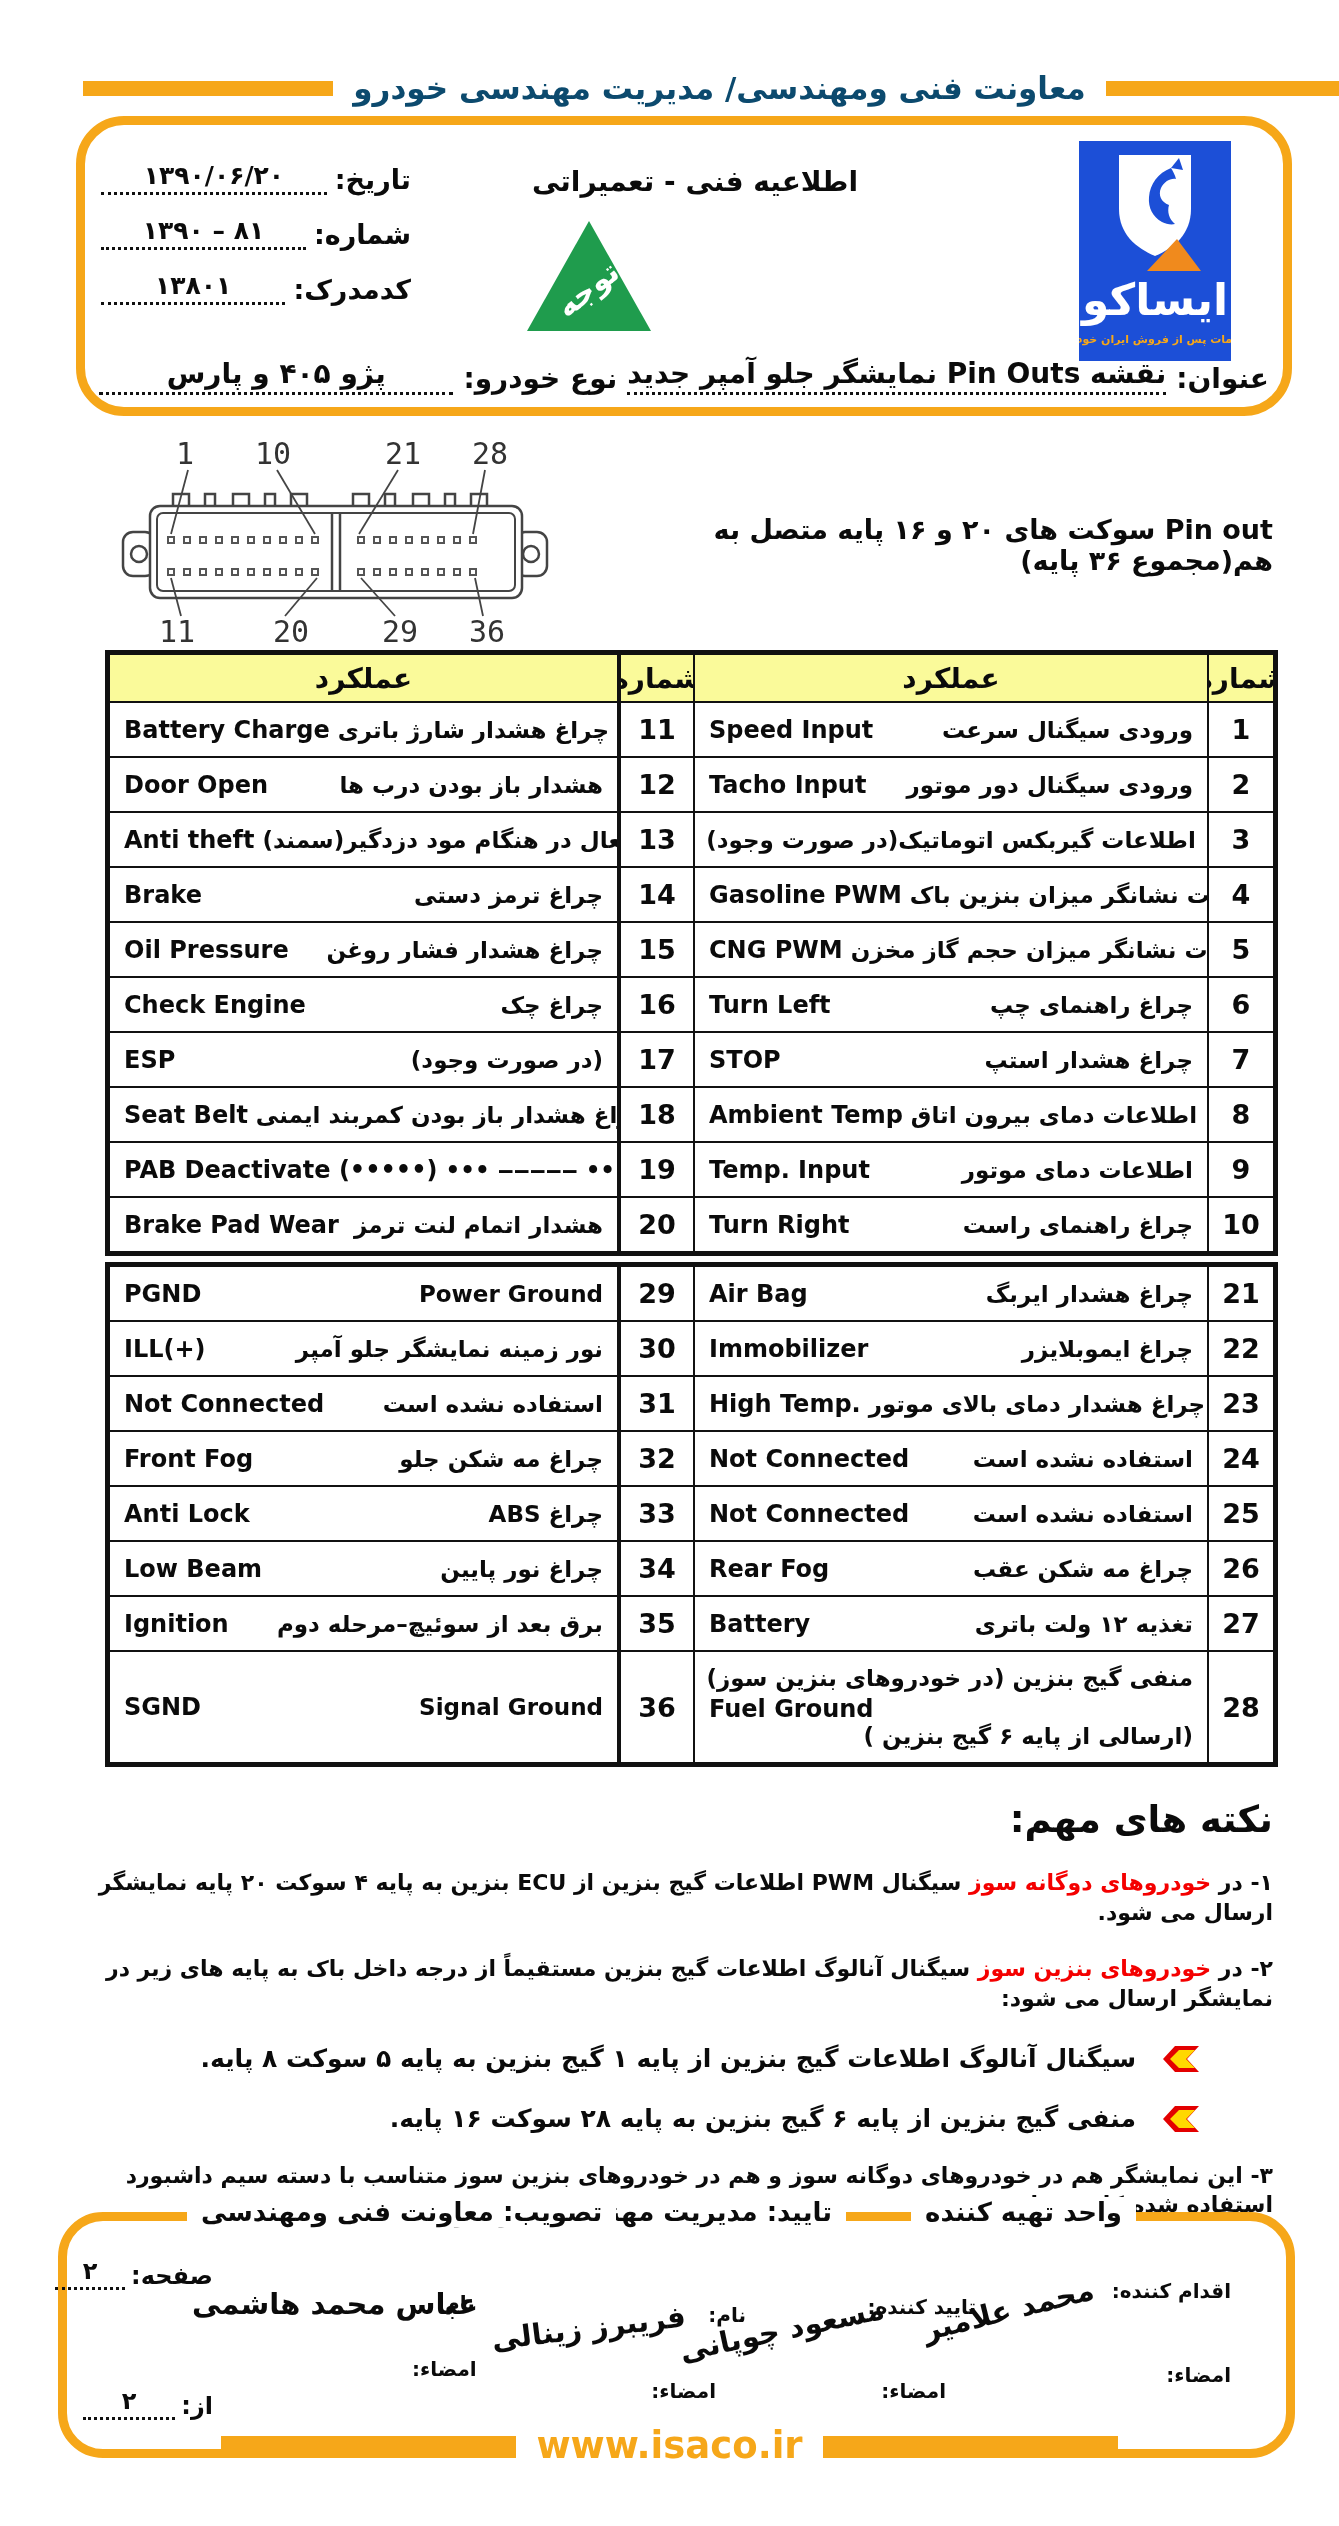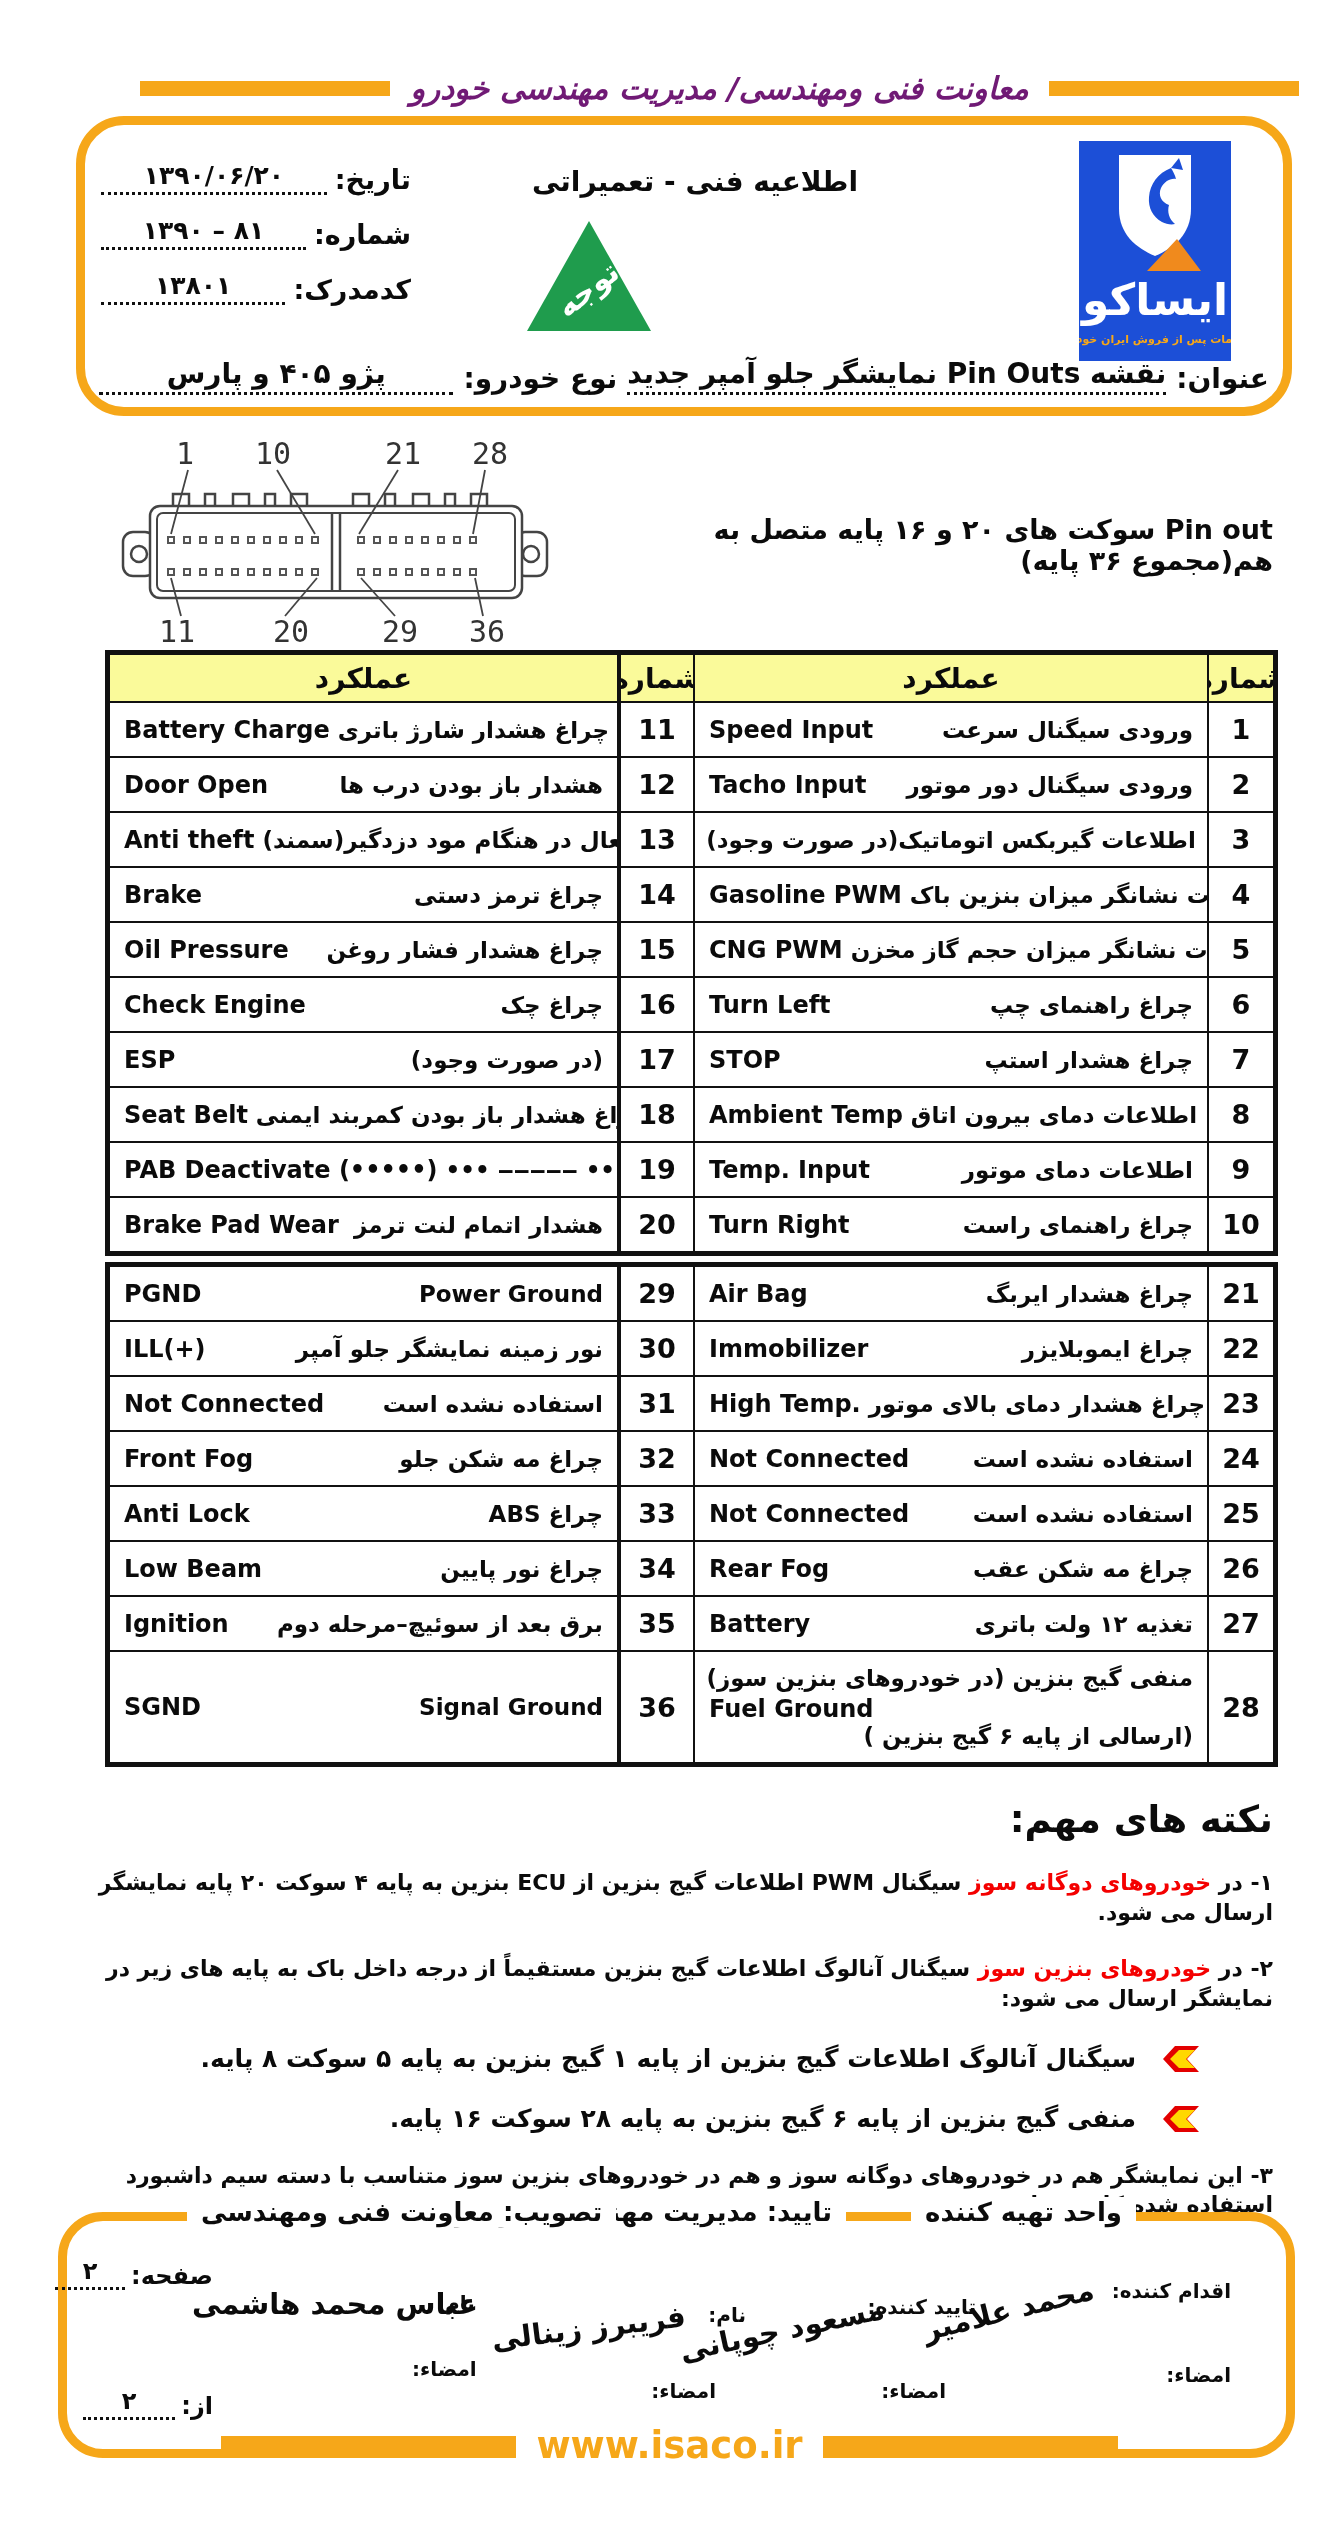--- a/index.html
+++ b/index.html
@@ -2,21 +2,21 @@
 <html lang="fa" dir="rtl"><head>
 <meta charset="utf-8">
 <style>
   html,body{margin:0;padding:0;background:#e8e8e8;}
   #page{position:relative;width:1339px;height:2526px;background:#ffffff;margin:0 auto;
         font-family:"DejaVu Sans",sans-serif;color:#0b0b0b;overflow:hidden;}
   
   .org-bar{position:absolute;top:70px;left:120px;right:20px;display:flex;align-items:center;
            justify-content:center;gap:20px;}
   .org-bar .bar{height:15px;background:#F6A719;flex:0 0 250px;}
-  .org-title{color:#701a75;font-weight:bold;font-size:31px;white-space:nowrap;font-style:italic;}
+  .org-title{color:#0c4a6e;font-weight:bold;font-size:31px;white-space:nowrap;}
   
   .hbox{position:absolute;left:76px;top:116px;width:1216px;height:300px;box-sizing:border-box;
         border:9px solid #F6A719;border-radius:48px;}
   .fields{position:absolute;left:16px;top:36px;width:310px;}
   .field{display:flex;direction:rtl;align-items:flex-end;gap:8px;margin-bottom:21px;}
   .field .lbl{font-weight:bold;font-size:27px;white-space:nowrap;}
   .dval{flex:1;text-align:center;font-weight:bold;font-size:25px;border-bottom:3px dotted #111;
         padding-bottom:2px;white-space:nowrap;}
   .btype{position:absolute;left:395px;top:40px;width:430px;text-align:center;font-weight:bold;font-size:28px;}
   .tri{position:absolute;left:438px;top:92px;width:132px;height:118px;}

